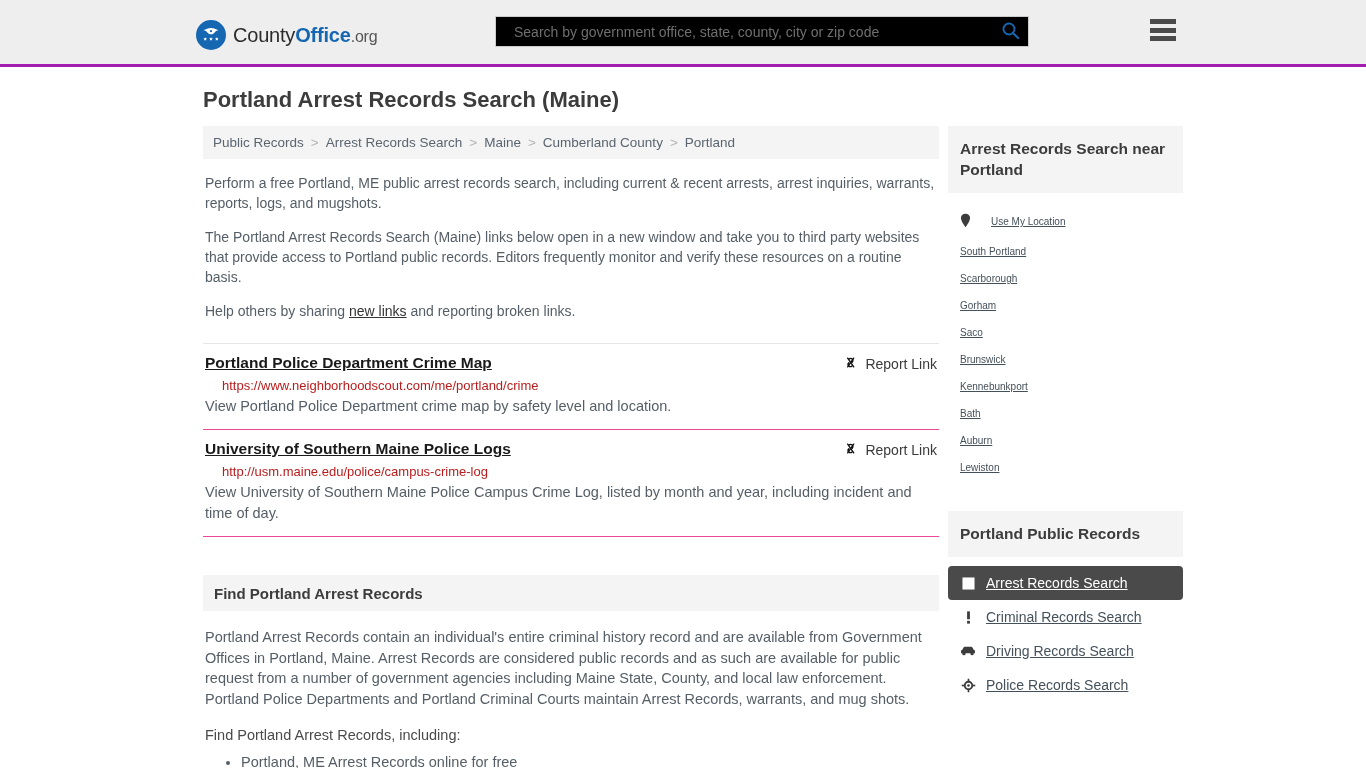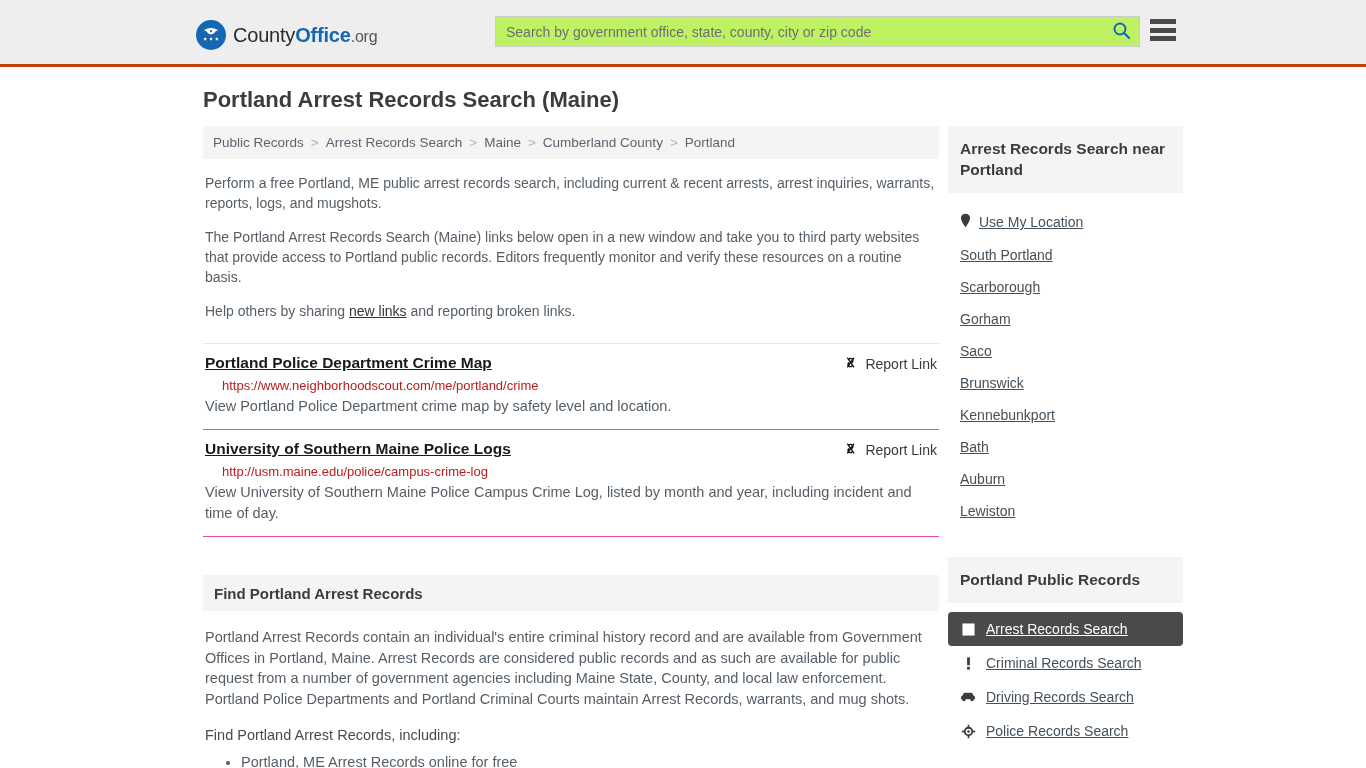--- a/index.html
+++ b/index.html
@@ -8,21 +8,21 @@
     width: 1366px; height: 768px;
     background: #ffffff;
     font-family: "Liberation Sans", sans-serif;
     overflow: hidden;
   }
 
   
   #site-header {
     height: 67px;
     background: #eeeeee;
-    border-bottom: 3px solid #c2410c;
+    border-bottom: 3px solid #a21caf;
     display: flex;
     align-items: center;
     position: relative;
   }
   #brand {
     display: flex; align-items: center;
     position: absolute; left: 196px; top: 20px;
     text-decoration: none;
   }
   #brand-mark {
@@ -36,24 +36,24 @@
   #brand-text {
     font-size: 20px; color: #333333; letter-spacing: -.2px;
     font-family: "Liberation Sans", sans-serif;
   }
   #brand-text .blue { color: #1667b1; font-weight: bold; }
   #brand-text .black { color: #2b2b2b; }
   #brand-text .tld { color: #555555; font-size: 16px; }
 
   #search-wrap {
     position: absolute; left: 495px; top: 16px;
-    width: 645px; height: 31px;
-    background: #bef264;
+    width: 534px; height: 31px;
+    background: #000000;
     border: 1px solid #cccccc;
-    display: flex; align-items: center;
+    display: flex; align-items: center; padding-left: 8px;
   }
   #search-input {
     flex: 1; border: none; outline: none;
     font-size: 14px; color: #6f6f6f;
     padding: 0 10px; height: 100%;
     background: transparent;
     font-family: "Liberation Sans", sans-serif;
   }
   #search-input::placeholder { color: #6f6f6f; opacity: 1; }
   #search-btn {
@@ -160,23 +160,23 @@
 
   
   .side-head {
     background: #f4f4f4;
     padding: 12px 12px 13px 12px;
     font-size: 15.5px; font-weight: bold; color: #3c3c3c;
     line-height: 21px;
   }
   .near-list { margin-top: 12px; }
   .near-item {
-    display: flex; align-items: center; gap: 8px;
+    display: flex; align-items: center; gap: 20px;
     padding: 8px 12px 8px 12px;
-    font-size: 14px;
+    font-size: 10px;
   }
   .near-item a {
     color: #44505a; text-decoration: underline;
   }
   .records-panel { margin-top: 30px; }
   .records-list { margin-top: 9px; }
   .record-item {
     display: flex; align-items: center; gap: 10px;
     padding: 9px 12px;
     font-size: 14px;

